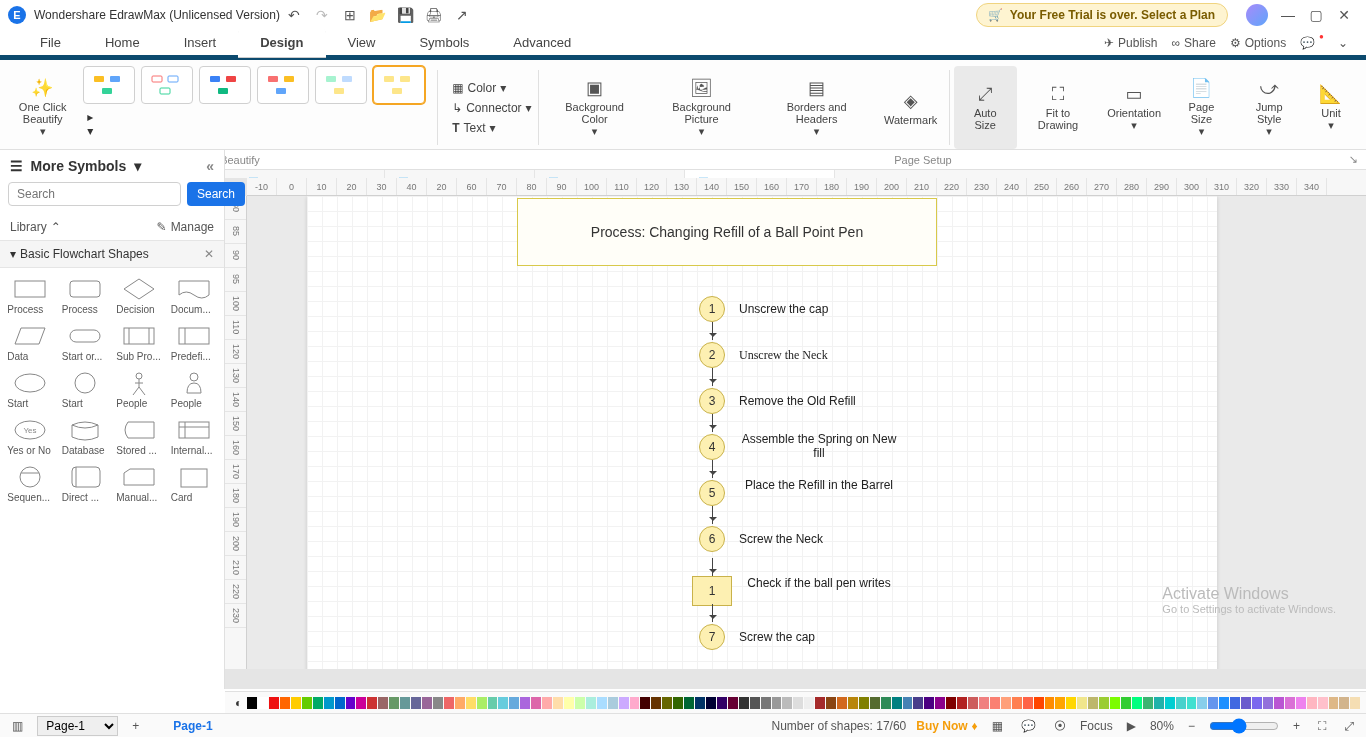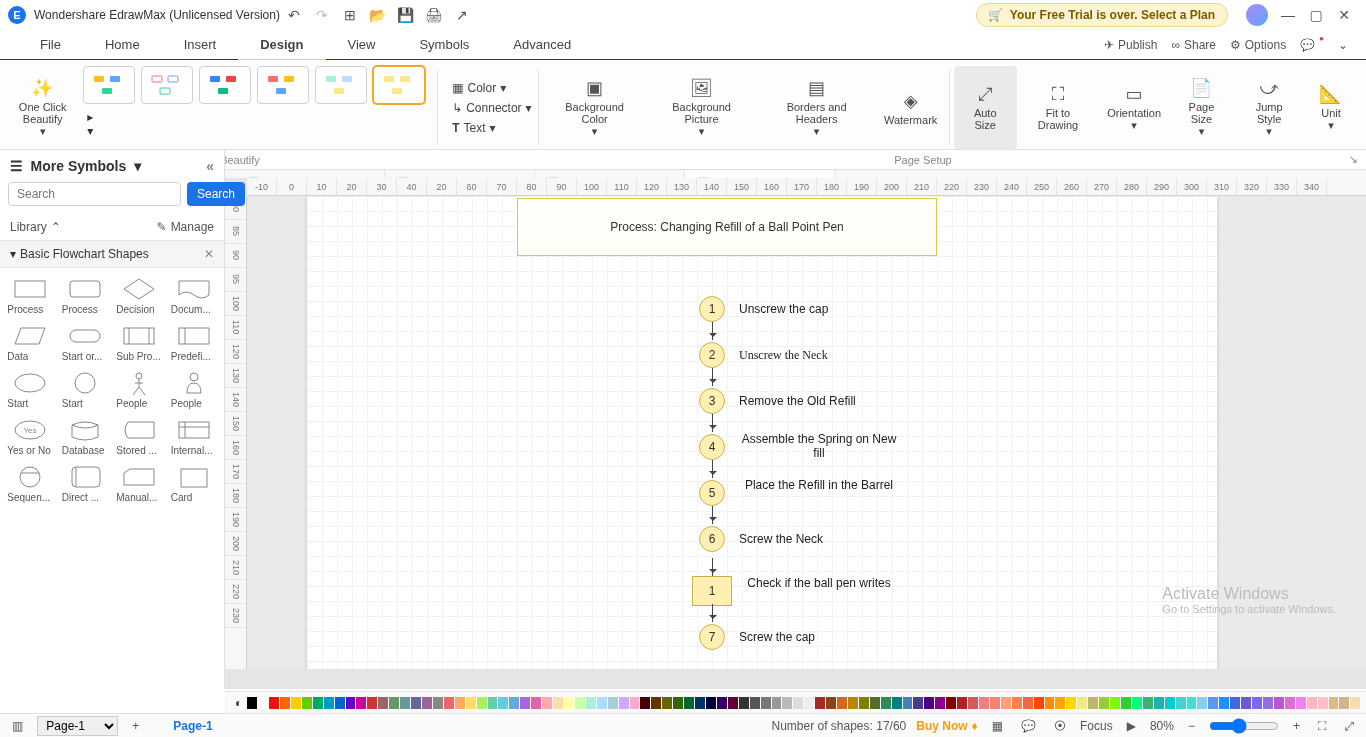--- a/index.html
+++ b/index.html
@@ -4,21 +4,21 @@
 <style>
 * { margin:0; padding:0; box-sizing:border-box; font-family:"Segoe UI",Arial,sans-serif; }
 body { width:1366px; height:737px; background:#fff; overflow:hidden; font-size:12px; color:#333; }
 .titlebar { height:30px; display:flex; align-items:center; padding:0 8px; background:#fff; }
 .titlebar .logo { width:18px; height:18px; background:#1a73e8; border-radius:50%; display:flex; align-items:center; justify-content:center; color:#fff; font-weight:bold; font-size:11px; margin-right:8px; }
 .titlebar .title { font-size:12px; color:#333; }
 .titlebar .spacer { flex:1; }
 .titlebar .trial { background:#fef4d1; border:1px solid #f0d480; border-radius:14px; padding:4px 12px; font-size:12px; color:#7a5c00; display:flex; align-items:center; gap:6px; margin-right:12px; }
 .titlebar .icon-btn { width:28px; height:28px; display:flex; align-items:center; justify-content:center; cursor:pointer; color:#555; font-size:14px; }
 .titlebar .avatar { width:22px; height:22px; border-radius:50%; background:linear-gradient(135deg,#a78bfa,#60a5fa); margin:0 6px; }
-.menubar { height:30px; display:flex; align-items:center; padding:0 18px; gap:0; border-bottom:1px solid #0c4a6e; }
+.menubar { height:30px; display:flex; align-items:center; padding:0 18px; gap:0; border-bottom:5px solid #0c4a6e; }
 .menubar .mitem { padding:0 22px; height:30px; display:flex; align-items:center; cursor:pointer; font-size:13px; color:#444; }
 .menubar .mitem.active { background:#fff; border-top-left-radius:6px; border-top-right-radius:6px; font-weight:600; box-shadow:0 -1px 0 #ccc inset; }
 .menubar .right { margin-left:auto; display:flex; align-items:center; gap:14px; font-size:12px; color:#555; }
 .menubar .right .ritem { display:flex; align-items:center; gap:4px; cursor:pointer; }
 .ribbon { height:90px; display:flex; align-items:stretch; padding:6px 8px 0 8px; border-bottom:1px solid #e0e0e0; background:#fdfdfd; }
 .ribbon .block { display:flex; flex-direction:column; align-items:center; justify-content:flex-start; padding:0 6px; }
 .ribbon .block .top { display:flex; align-items:center; gap:4px; flex-wrap:wrap; }
 .ribbon .sep { width:1px; background:#e0e0e0; margin:4px 4px; }
 .ribbon .vbtn { display:flex; flex-direction:column; align-items:center; justify-content:center; padding:4px 8px; cursor:pointer; font-size:11px; color:#444; min-width:54px; }
 .ribbon .vbtn .ic { font-size:18px; margin-bottom:2px; color:#555; }
@@ -48,21 +48,21 @@
 .sidebar .shape .sl { font-size:10px; color:#555; text-align:left; white-space:nowrap; overflow:hidden; text-overflow:ellipsis; width:46px; }
 .canvas-wrap { position:absolute; left:225px; right:0; top:178px; bottom:48px; background:#e5e5e5; }
 .ruler-h { position:absolute; left:22px; right:0; top:0; height:18px; background:#f7f7f7; border-bottom:1px solid #d0d0d0; display:flex; font-size:9px; color:#777; }
 .ruler-h div { width:30px; text-align:center; border-right:1px solid #e5e5e5; line-height:18px; }
 .ruler-v { position:absolute; left:0; top:18px; bottom:20px; width:22px; background:#f7f7f7; border-right:1px solid #d0d0d0; display:flex; flex-direction:column; font-size:9px; color:#777; }
 .ruler-v div { height:24px; text-align:center; border-bottom:1px solid #e5e5e5; writing-mode:vertical-rl; display:flex; align-items:center; justify-content:center; }
 .canvas { position:absolute; left:22px; top:18px; right:0; bottom:20px; overflow:auto; background:#eaeaea; }
 .page { position:relative; margin:0 0 0 60px; width:910px; height:620px; background:#fff; box-shadow:0 1px 4px rgba(0,0,0,.15);
   background-image:linear-gradient(#f2f2f2 1px,transparent 1px),linear-gradient(90deg,#f2f2f2 1px,transparent 1px);
   background-size:15px 15px; }
-.title-box { position:absolute; left:210px; top:2px; width:420px; height:58px; border:1px solid #d8c94a; background:#fffef8; display:flex; align-items:center; justify-content:center; font-size:12px; color:#333; }
+.title-box { position:absolute; left:210px; top:2px; width:420px; height:68px; border:1px solid #d8c94a; background:#fffef8; display:flex; align-items:center; justify-content:center; font-size:14px; color:#333; }
 .step-circle { position:absolute; width:26px; height:26px; border-radius:50%; background:#fdf0b2; border:1px solid #c9b24a; display:flex; align-items:center; justify-content:center; font-size:12px; }
 .step-label { position:absolute; font-size:12px; color:#222; }
 .step-rect { position:absolute; width:40px; height:30px; background:#fdf0b2; border:1px solid #c9b24a; display:flex; align-items:center; justify-content:center; font-size:12px; }
 .arrow { position:absolute; width:1px; background:#444; }
 .arrow::after { content:""; position:absolute; bottom:-1px; left:-3px; border:4px solid transparent; border-top-color:#444; }
 .color-strip { position:absolute; left:225px; right:0; bottom:24px; height:22px; display:flex; align-items:center; gap:1px; padding:2px 6px; background:#fafafa; border-top:1px solid #e0e0e0; overflow:hidden; }
 .color-strip .sw { width:12px; height:12px; cursor:pointer; }
 .footer { position:absolute; left:0; right:0; bottom:0; height:24px; display:flex; align-items:center; background:#fafafa; border-top:1px solid #e0e0e0; font-size:12px; color:#555; padding:0 8px; gap:10px; }
 .footer .pgname { color:#1a73e8; font-weight:600; margin-left:20px; }
 .footer .spacer { flex:1; }

